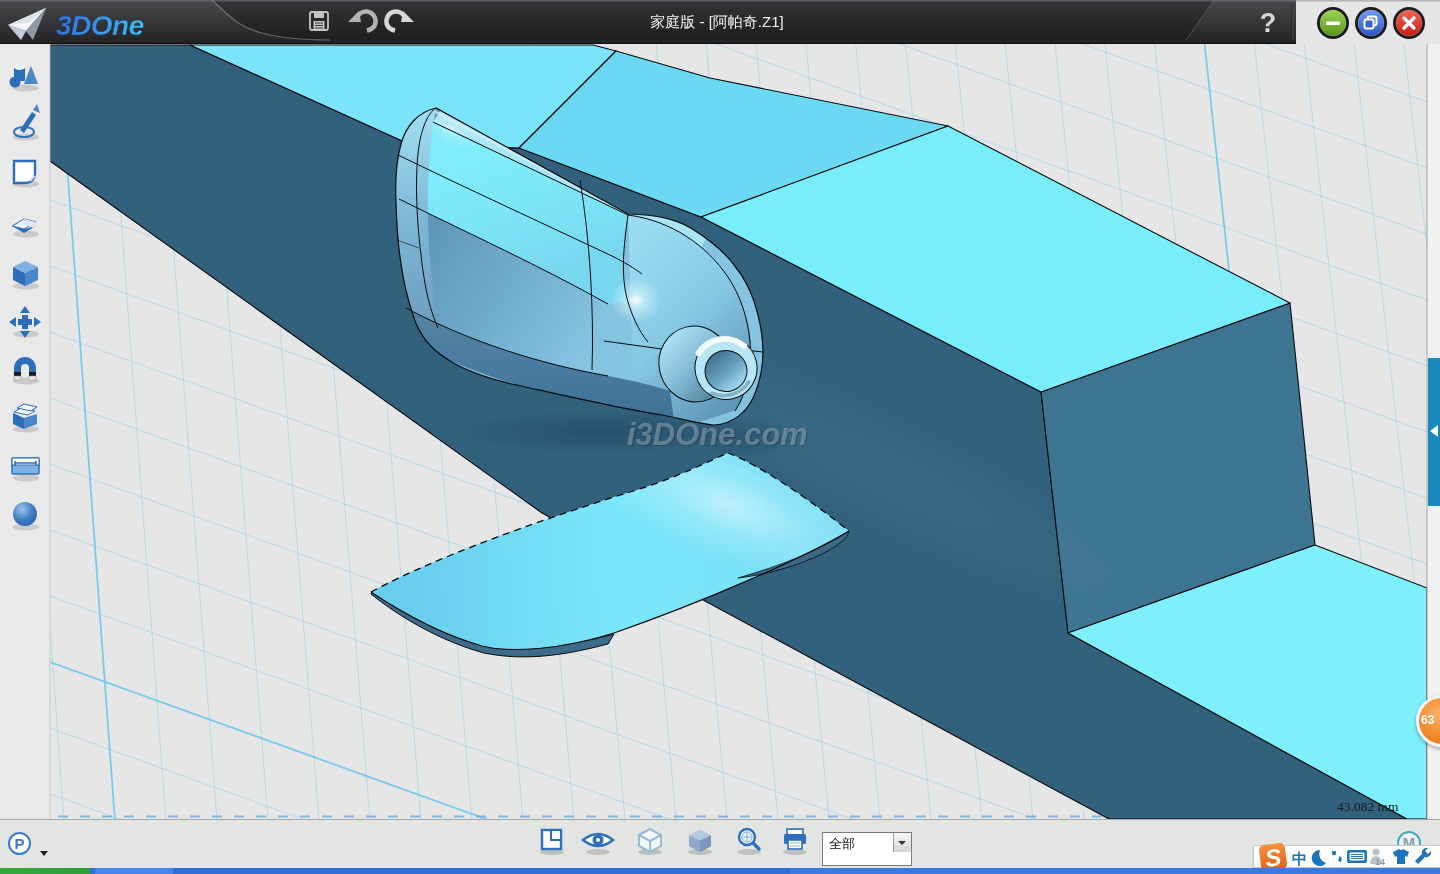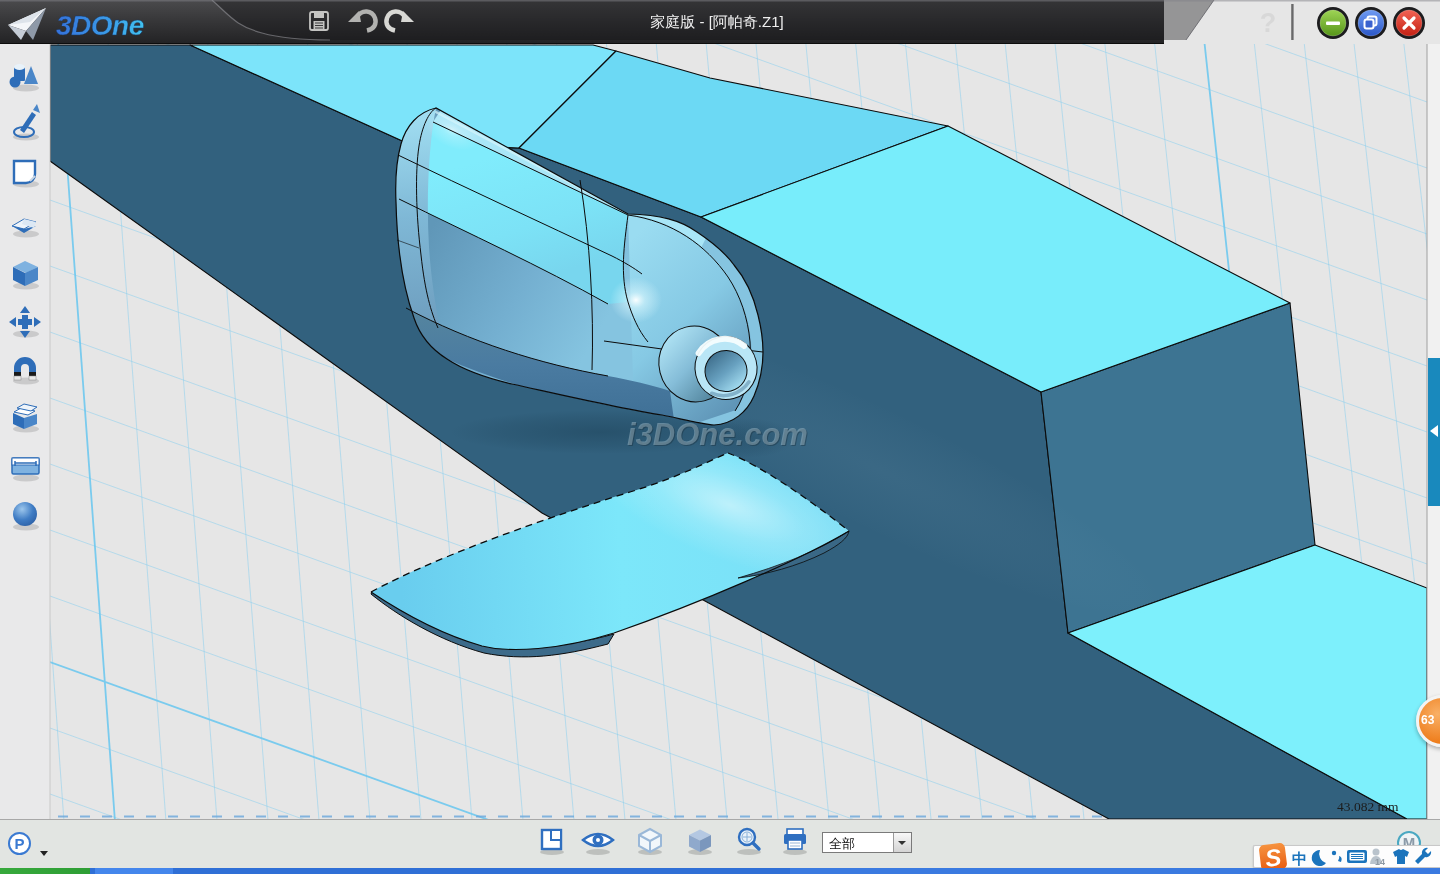--- a/index.html
+++ b/index.html
@@ -166,21 +166,21 @@
  <text x="627" y="444.5" fill="rgba(185,208,218,0.40)">i3DOne.com</text>
 </g>
 <text x="1337" y="811" font-family="Liberation Serif, serif" font-size="13.5px" fill="#1c1c1c">43.082 mm</text>
 
  </g>
  <rect x="0" y="0" width="50" height="775" fill="#e9e9ea"></rect>
  <path d="M50 0v775" stroke="#c8c8c8" stroke-width="1"></path>
  <rect x="1427" y="0" width="13" height="775" fill="#f1f1f1"></rect>
  <path d="M1427 0v775" stroke="#a0a0a0" stroke-width="1"></path>
 </svg>
-<div style="position:absolute;left:0;top:0;width:1164px;height:44px;background:linear-gradient(#4b4b4d,#38383a 45%,#232325);border-bottom:1px solid #0d0d0d">
+<div style="position:absolute;left:0;top:0;width:1296px;height:44px;background:linear-gradient(#4b4b4d,#38383a 45%,#232325);border-bottom:1px solid #0d0d0d">
 <svg width="1440" height="44" style="position:absolute;left:0;top:0">
  <path d="M212 0C230 16 236 26 262 33C280 38 300 40 330 40L1186 40L1214 0Z" fill="rgba(18,18,20,0.38)"></path>
  <path d="M212 0C230 16 236 26 262 33C280 38 300 40 330 40" fill="none" stroke="rgba(170,170,175,0.5)" stroke-width="1.2"></path>
  <path d="M1214 0L1186 40" fill="none" stroke="rgba(95,95,100,0.8)" stroke-width="1"></path>
  <rect x="0" y="0" width="1440" height="1.5" fill="rgba(130,130,135,0.5)"></rect>
  <g>
   <path d="M8 25L46 8L26 31Z" fill="#f4f6f9"></path>
   <path d="M8 25L26 31L21 40Z" fill="#c5ccd6"></path>
   <path d="M26 31L46 8L33 40Z" fill="#8e99a8"></path>
   <path d="M8 25L46 8L30 22Z" fill="#dde3ea"></path>
@@ -335,21 +335,21 @@
     <circle cx="217" cy="15" r="8" fill="#eaf2fa" stroke="#2f6fc0" stroke-width="2.4"></circle>
     <circle cx="217" cy="15" r="5" fill="none" stroke="#88b0d8" stroke-width="1"></circle>
     <path d="M213 15h8M217 11v8" stroke="#88b0d8" stroke-width="1"></path>
     <path d="M223 21l6 6" stroke="#2f6fc0" stroke-width="3.4" stroke-linecap="round"></path>
     <ellipse cx="265" cy="30" rx="12" ry="3" fill="rgba(0,0,0,0.16)"></ellipse>
     <rect x="257" y="7" width="16" height="7" fill="#fff" stroke="#2f6fc0" stroke-width="1.6"></rect>
     <rect x="254" y="12" width="22" height="10" rx="1.5" fill="#2f6fc0"></rect>
     <rect x="258" y="18" width="14" height="9" fill="#fff" stroke="#2f6fc0" stroke-width="1.6"></rect>
     <path d="M260 21h10M260 24h10" stroke="#9ab8d8" stroke-width="1.2"></path>
   </svg>
-<div class="abs" style="left:822px;top:832px;width:90px;height:21px;background:#fff;border:1px solid #7a7a7a;font-size:13px;color:#111;padding:2px 0 0 6px">全部</div>
+<div class="abs" style="left:822px;top:832px;width:90px;height:34px;background:#fff;border:1px solid #7a7a7a;font-size:13px;color:#111;padding:2px 0 0 6px">全部</div>
 <div class="abs" style="left:893px;top:833px;width:18px;height:19px;background:linear-gradient(#f8f8f8,#d4d4d4);border-left:1px solid #9a9a9a"></div>
 <div class="abs" style="left:898px;top:841px;width:0;height:0;border-top:4px solid #333;border-left:4px solid transparent;border-right:4px solid transparent"></div>
 <div style="position:absolute;left:1253px;top:845px;width:187px;height:23px;background:#fdfdfd;border:1px solid #c8c8c8;border-right:none;border-radius:2px 0 0 2px;box-shadow:0 1px 2px rgba(0,0,0,0.2)"></div>
 <svg width="190" height="34" style="position:absolute;left:1250px;top:840px">
  <defs>
       <linearGradient id="sog" x1="0" y1="0" x2="0" y2="1">
         <stop offset="0" stop-color="#f6923e"></stop>
         <stop offset="1" stop-color="#e85d12"></stop>
       </linearGradient>
     </defs>

